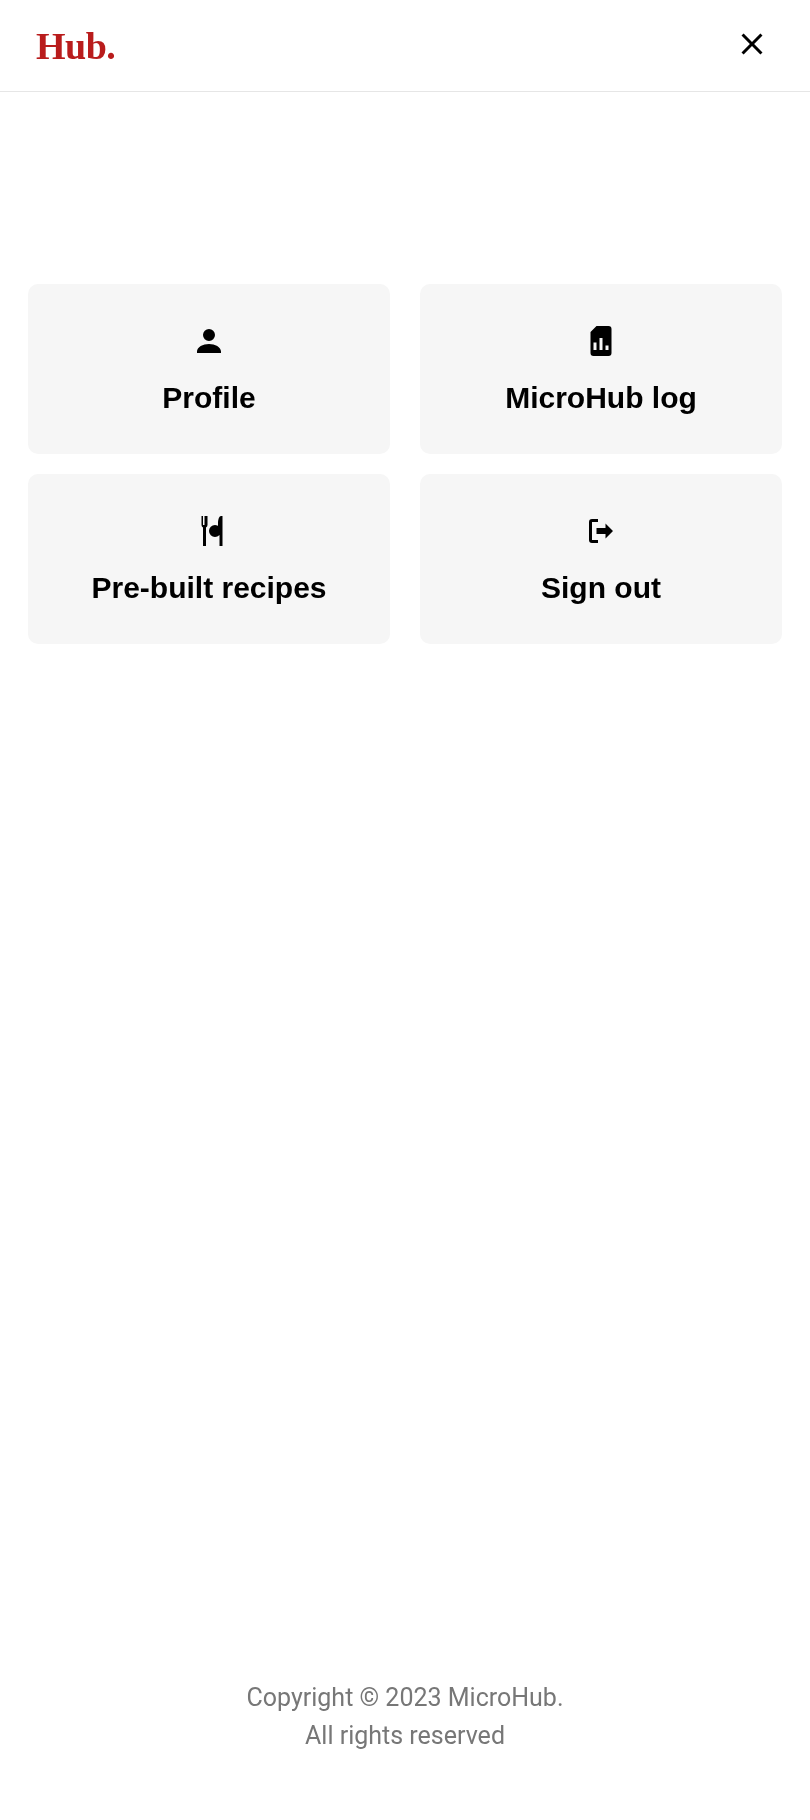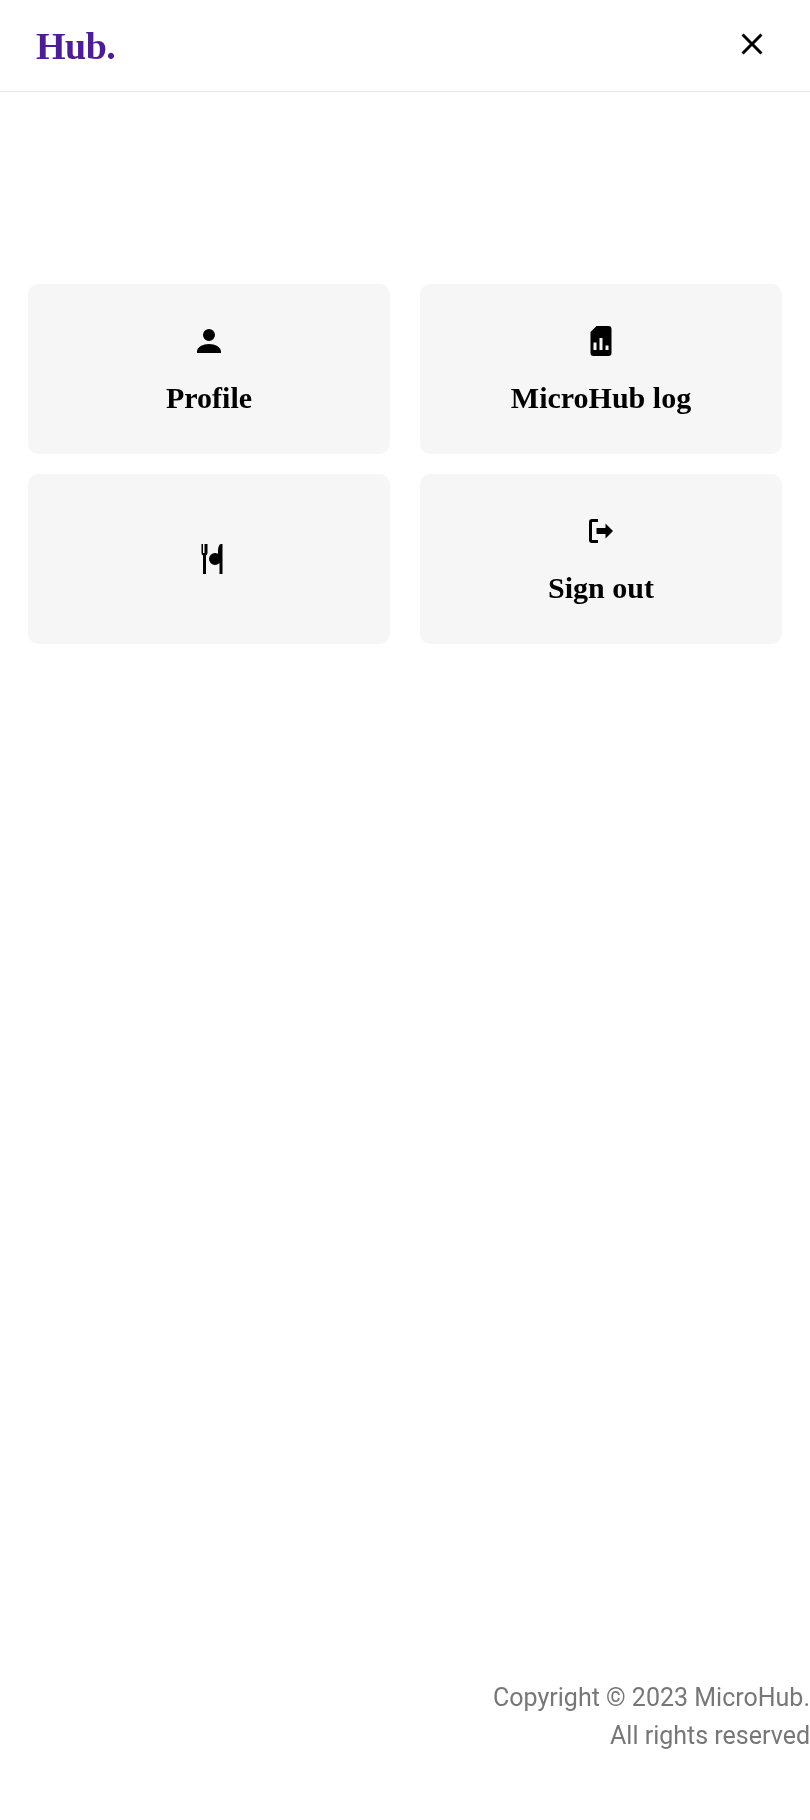--- a/index.html
+++ b/index.html
@@ -22,21 +22,21 @@
     align-items: center;
     justify-content: space-between;
     padding: 0 36px 0 36px;
     border-bottom: 1px solid #e6e6e6;
   }
   .logo {
     font-family: "Times New Roman", Times, serif;
     font-weight: 700;
     font-size: 38px;
     letter-spacing: -0.5px;
-    color: #4c1d95;
+    color: #b91c1c;
     line-height: 1;
   }
   .close-btn {
     background: none;
     border: none;
     cursor: pointer;
     padding: 4px;
     display: flex;
     align-items: center;
     justify-content: center;
@@ -57,21 +57,21 @@
     background: #f6f6f6;
     border-radius: 10px;
     height: 170px;
     display: flex;
     flex-direction: column;
     align-items: center;
     justify-content: center;
     gap: 22px;
     cursor: pointer;
     border: none;
-    font-family: Liberation Serif, serif;
+    font-family: Liberation Sans, sans-serif;
     text-align: center;
   }
   .tile .icon {
     display: flex;
     align-items: center;
     justify-content: center;
     height: 36px;
   }
   .tile .icon svg { width: 36px; height: 36px; fill: #000; }
   .tile-label {
@@ -79,21 +79,21 @@
     font-weight: 600;
     color: #000;
   }
 
   
   .footer {
     position: absolute;
     bottom: 0;
     left: 0;
     right: 0;
-    text-align: right;
+    text-align: center;
     padding-bottom: 64px;
     color: #777;
     font-size: 25px;
     line-height: 1.55;
   }
 </style>
 </head>
 <body>
 
 <div class="header">
@@ -130,20 +130,21 @@
       <span class="tile-label">MicroHub log</span>
     </button>
 
 
     <button class="tile">
       <span class="icon">
         <svg viewBox="0 0 24 24">
             <path d="M7 2v6a2 2 0 0 0 1 1.7V22h2V9.7A2 2 0 0 0 11 8V2H9v6H8V2Zm5 10a4 4 0 1 0 4-4 4 4 0 0 0-4 4Zm8-10c-1.1 0-2 2-2 5v5h1v10h2V2Z"></path>
           </svg>
       </span>
+      <span class="tile-label">Pre-built recipes</span>
     </button>
 
     <button class="tile">
       <span class="icon">
         <svg viewBox="0 0 24 24">
             <path d="M10 4H6a2 2 0 0 0-2 2v12a2 2 0 0 0 2 2h4v-2H6V6h4Z"></path>
             <path d="m20 12-5-5v3H9v4h6v3Z"></path>
           </svg>
       </span>
       <span class="tile-label">Sign out</span>

